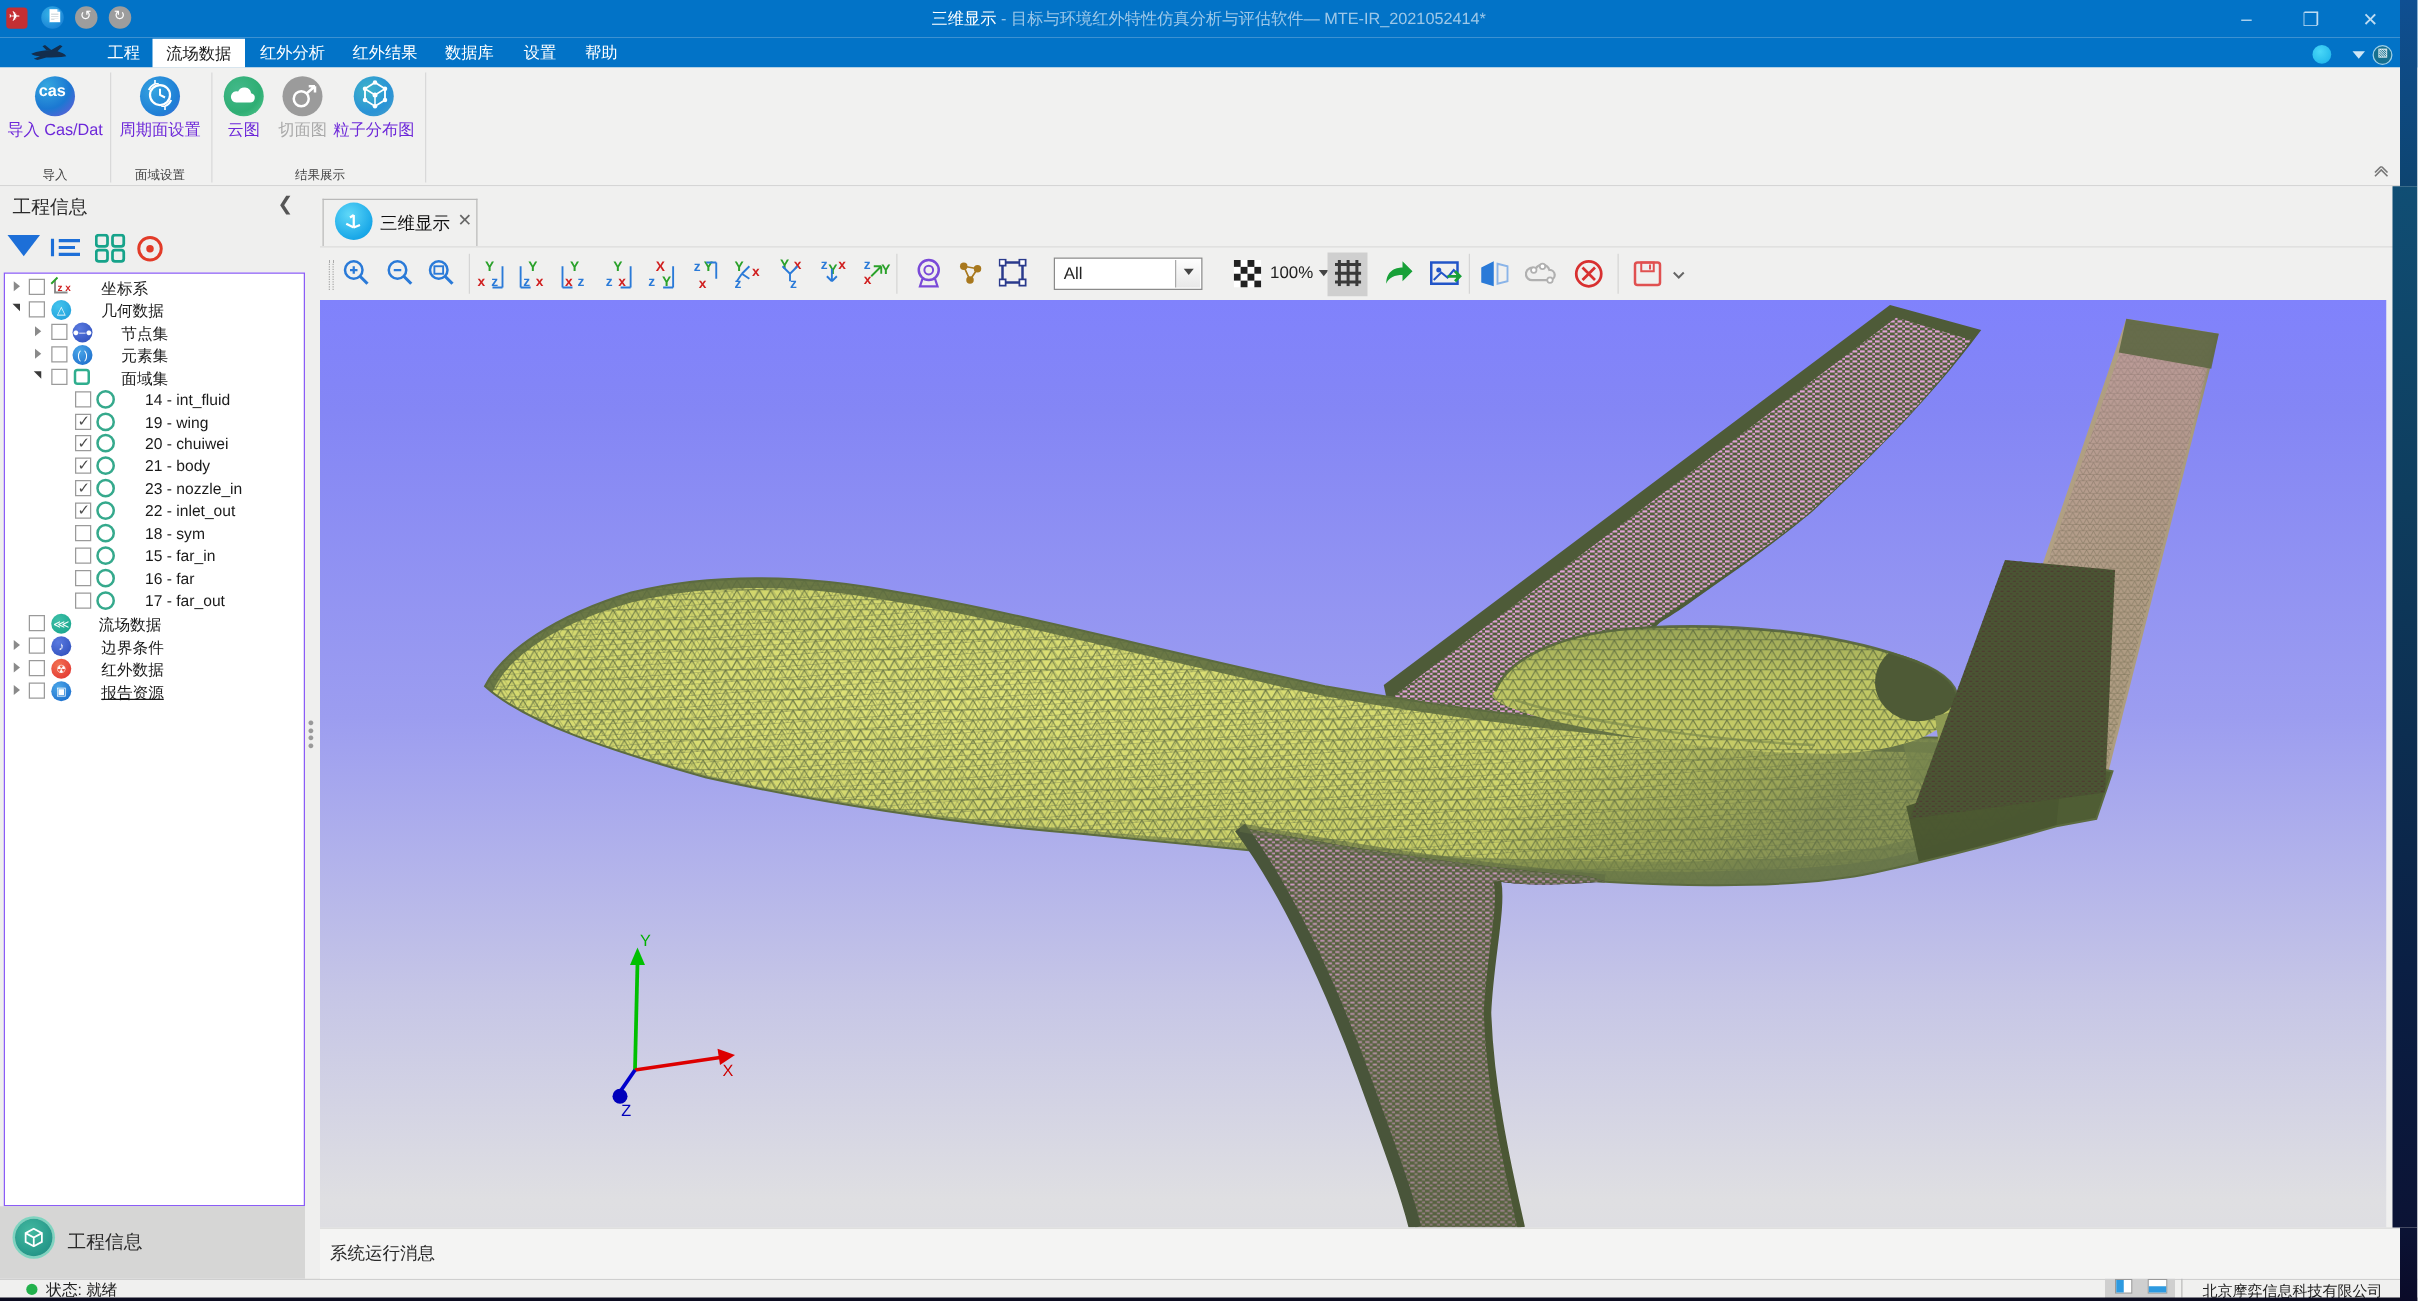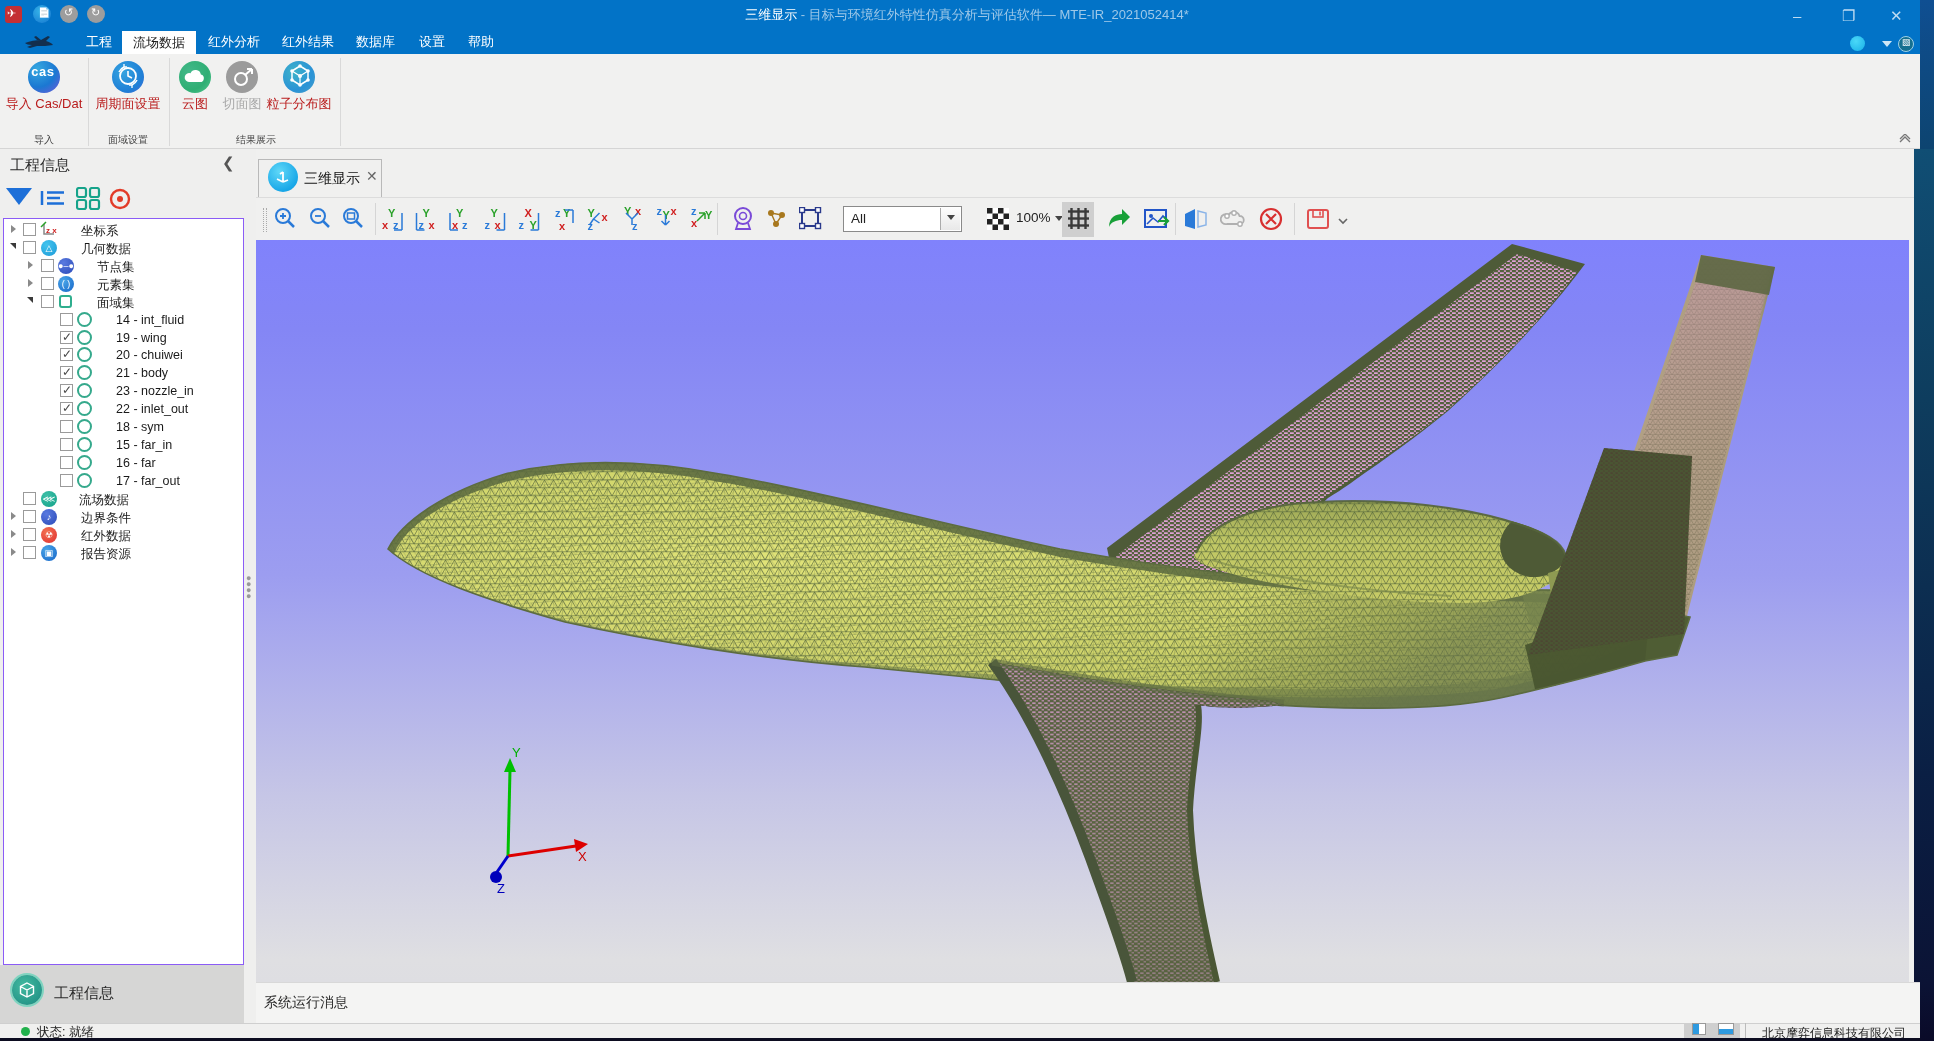--- a/index.html
+++ b/index.html
@@ -13,21 +13,21 @@
   #title-text .dim { color:#9ec8e8; }
   .winbtn { color:#bfdcf2; font-size:15px; }
 
   
   #menurow { left:0; top:30px; width:1934px; height:24px; background:#0273c7; }
   .menu-item { position:absolute; top:0; height:24px; line-height:24px; color:#fff; font-size:13px; }
   #menu-active { position:absolute; left:122px; top:1px; width:74px; height:23px; background:#fff; color:#1a1a1a; text-align:center; line-height:23px; font-size:13px; }
 
   
   #ribbon { left:0; top:54px; width:1920px; height:95px; background:#f1f1f0; border-bottom:1px solid #d5d5d5; }
-  .rb-label { position:absolute; top:41px; font-size:13px; color:#b91c1c; white-space:nowrap; transform:translateX(-50%); }
+  .rb-label { position:absolute; top:41px; font-size:13px; color:#6d28d9; white-space:nowrap; transform:translateX(-50%); }
   .rb-group { position:absolute; top:79px; font-size:10px; color:#444; white-space:nowrap; transform:translateX(-50%); }
   .rb-sep { position:absolute; top:4px; width:1px; height:88px; background:#d9d9d9; }
   .rb-icon { position:absolute; top:7px; width:32px; height:32px; border-radius:50%; transform:translateX(-50%); }
 
   
   #leftpanel { left:0; top:149px; width:256px; height:874px; background:#efefee; }
   #lp-header { position:absolute; left:10px; top:7px; font-size:15px; color:#2a2a2a; }
   #lp-collapse { position:absolute; left:222px; top:5px; font-size:15px; color:#555; }
   #treebox { position:absolute; left:3px; top:69px; width:241px; height:747px; background:#fff; border:1px solid #8b5cf6; }
   #lp-bottombar { position:absolute; left:0px; top:816px; width:244px; height:58px; background:#d6d6d5; }
@@ -122,21 +122,21 @@
     <div class="rb-label" style="left:242px;color:#a9a9a9;">切面图</div>
     <div class="rb-icon" style="left:299px;background:radial-gradient(circle at 35% 35%,#3fb4c9,#2a93d6 60%,#4aa0c8);"></div>
     <div class="rb-label" style="left:299px;">粒子分布图</div>
     <div class="rb-group" style="left:256px;">结果展示</div>
     <div class="rb-sep" style="left:340px;"></div>
     <div style="position:absolute;left:1898px;top:76px;width:14px;height:10px;"><svg width="14" height="10">
           <path d="M2,8 L7,3 L12,8 M2,5 L7,0 L12,5" stroke="#777" stroke-width="1.3" fill="none"></path>
         </svg></div>
   </div>
 
-  <div class="abs" style="left:31px;top:65px;color:#fff;font-size:13px;font-family:Liberation Mono, monospace;font-weight:bold;">cas</div>
+  <div class="abs" style="left:31px;top:65px;color:#fff;font-size:13px;font-family:Liberation Sans, sans-serif;font-weight:bold;">cas</div>
   <svg class="abs" style="left:115px;top:63px;" width="26" height="26">
       <circle cx="13" cy="13" r="8" fill="none" stroke="#fff" stroke-width="1.8"></circle>
       <path d="M13,8 L13,13 L17,15" stroke="#fff" stroke-width="1.6" fill="none"></path>
       <path d="M4,9 A10,10 0 0,1 9,4 M22,17 A10,10 0 0,1 17,22" stroke="#fff" stroke-width="1.5" fill="none"></path>
       <path d="M9,4 L9,1 M9,4 L12,4 M17,22 L17,25 M17,22 L14,22" stroke="#fff" stroke-width="1.3"></path>
     </svg>
   <svg class="abs" style="left:183px;top:66px;" width="24" height="20">
       <path d="M6,16 a4.5,4.5 0 1 1 1.5,-8.8 a5.5,5.5 0 0 1 10.4,1.3 a3.8,3.8 0 0 1 -0.9,7.5 Z" fill="#fff"></path>
     </svg>
   <svg class="abs" style="left:230px;top:64px;" width="26" height="26">
@@ -271,21 +271,21 @@
             <i>☢</i>
           </span>
           <span class="tr-txt" style="left:77px;">红外数据</span>
         </div>
       <div class="tree-row" style="top:325px;">
           <span class="tr-arrow arr-closed" style="left:7px;"></span>
           <span class="cb" style="left:19px;"></span>
           <span class="tr-ic blue" style="left:37px;">
             <i>▣</i>
           </span>
-          <span class="tr-txt" style="left:77px;">报告资源</span>
+          <span class="tr-txt" style="left:77px;text-decoration:underline;">报告资源</span>
         </div>
     </div>
     <div style="position:absolute;left:6px;top:39px;width:0;height:0;border-left:13px solid transparent;border-right:13px solid transparent;border-top:17px solid #1d6fd8;"></div>
     <svg style="position:absolute;left:40px;top:40px;" width="28" height="18">
         <path d="M2,2 L2,16" stroke="#1d6fd8" stroke-width="2.5"></path>
         <path d="M7,3.5 L24,3.5 M7,9 L20,9 M7,14.5 L24,14.5" stroke="#1d6fd8" stroke-width="2.5"></path>
       </svg>
     <svg style="position:absolute;left:76px;top:38px;" width="26" height="24">
         <rect x="1" y="1" width="9" height="9" rx="2" fill="none" stroke="#16a38a" stroke-width="2.2"></rect>
         <rect x="14" y="1" width="9" height="9" rx="2" fill="none" stroke="#16a38a" stroke-width="2.2"></rect>

